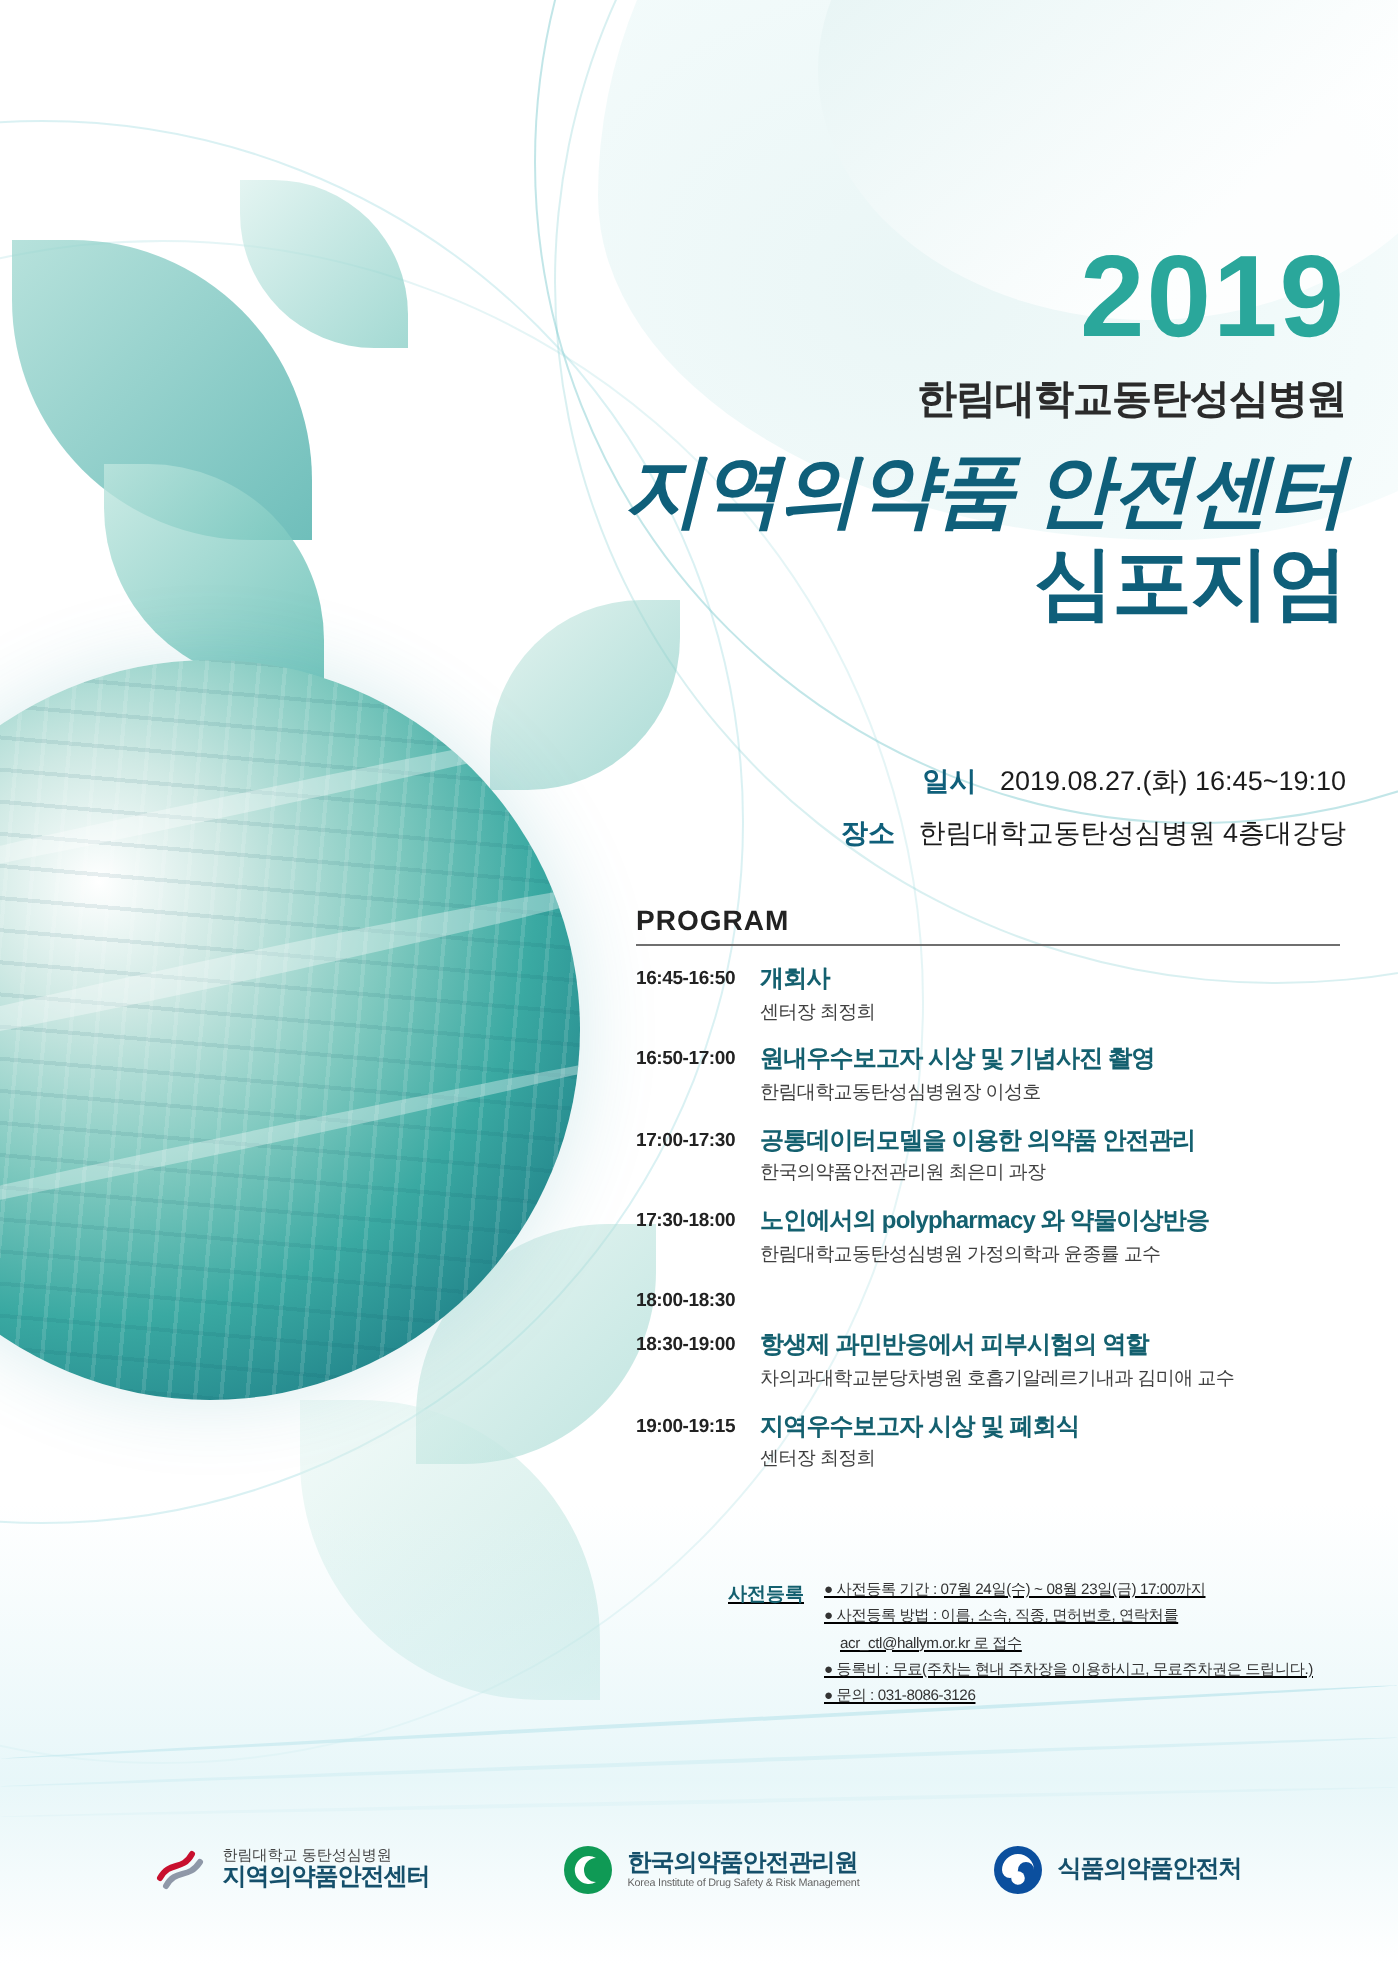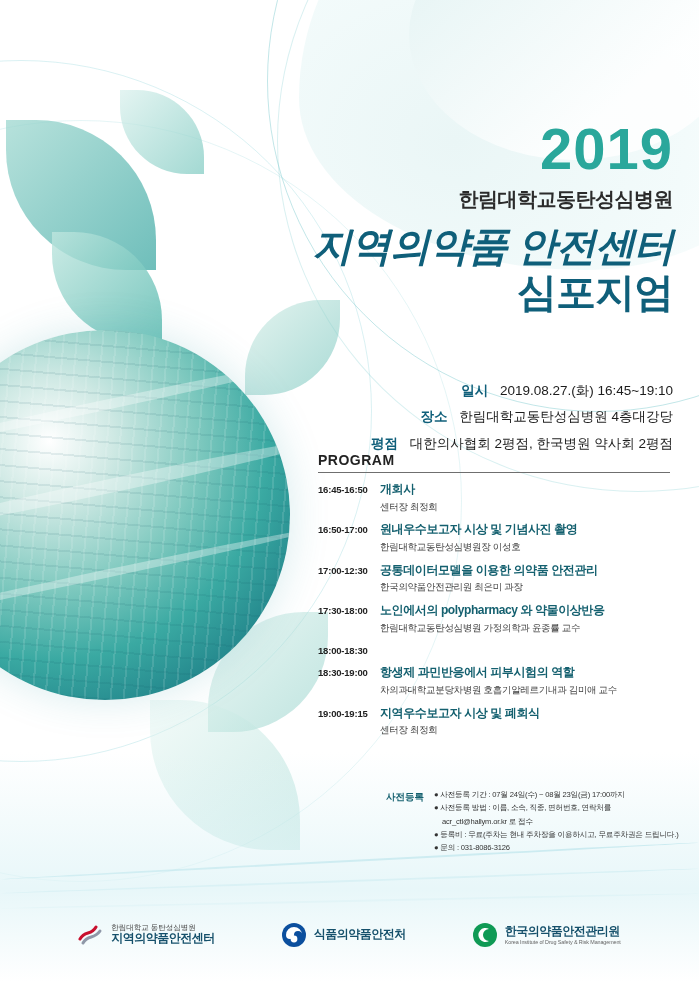--- a/index.html
+++ b/index.html
@@ -110,21 +110,21 @@
   .rule{height:1px;background:#6f6f6f;margin-bottom:9px;}
   .row{display:flex;margin-bottom:9px;}
   .time{
     width:62px;flex:0 0 62px;font-size:9.5px;font-weight:bold;color:#222;padding-top:2px;letter-spacing:-0.2px;
   }
   .sess{flex:1;}
   .sess .t{font-size:12px;font-weight:bold;color:#14606f;line-height:1.3;letter-spacing:-0.4px;}
   .sess .s{font-size:9.5px;color:#3f3f3f;line-height:1.45;margin-top:2px;letter-spacing:-0.3px;}
   
   .reg{
-    position:absolute;left:366px;top:790px;width:318px;display:flex;
+    position:absolute;left:344px;top:790px;width:318px;display:flex;text-decoration:underline;
   }
   .reg-label{
     width:58px;flex:0 0 58px;text-align:right;font-size:9.5px;font-weight:bold;color:#14606f;padding-top:1px;
   }
   .reg-body{flex:1;padding-left:10px;}
   .reg-body p{margin:0 0 3px 0;font-size:7.6px;color:#333;line-height:1.35;letter-spacing:-0.2px;}
   .reg-body p.indent{padding-left:8px;}
   
   .footer{
     position:absolute;left:0;right:0;bottom:18px;height:58px;
@@ -181,24 +181,20 @@
 
   <div class="info">
     <div>
       <span class="lab">일시</span>
       <span>2019.08.27.(화) 16:45~19:10</span>
     </div>
     <div>
       <span class="lab">장소</span>
       <span>한림대학교동탄성심병원 4층대강당</span>
     </div>
-    <div>
-      <span class="lab">평점</span>
-      <span>대한의사협회 2평점, 한국병원 약사회 2평점</span>
-    </div>
   </div>
 
   <div class="program">
     <h2>PROGRAM</h2>
     <div class="rule"></div>
 
     <div class="row">
       <div class="time">16:45-16:50</div>
       <div class="sess">
         <div class="t">개회사</div>
@@ -208,21 +204,21 @@
 
     <div class="row">
       <div class="time">16:50-17:00</div>
       <div class="sess">
         <div class="t">원내우수보고자 시상 및 기념사진 촬영</div>
         <div class="s">한림대학교동탄성심병원장 이성호</div>
       </div>
     </div>
 
     <div class="row">
-      <div class="time">17:00-12:30</div>
+      <div class="time">17:00-17:30</div>
       <div class="sess">
         <div class="t">공통데이터모델을 이용한 의약품 안전관리</div>
         <div class="s">한국의약품안전관리원 최은미 과장</div>
       </div>
     </div>
 
     <div class="row">
       <div class="time">17:30-18:00</div>
       <div class="sess">
         <div class="t">노인에서의 polypharmacy 와 약물이상반응</div>
@@ -273,38 +269,38 @@
       </div>
       <div class="txt">
         <div class="l1">한림대학교 동탄성심병원</div>
         <div class="l2">지역의약품안전센터</div>
       </div>
     </div>
 
     <div class="logo">
       <div class="mark">
         <svg viewBox="0 0 26 26" width="26" height="26" aria-hidden="true">
+          <circle cx="13" cy="13" r="12" fill="#0f9a55"></circle>
+          <path d="M17 7 a7 7 0 1 0 0 12 a5 5 0 1 1 0 -12z" fill="#ffffff"></path>
+        </svg>
+      </div>
+      <div class="txt">
+        <div class="l2">한국의약품안전관리원</div>
+        <div class="l3">Korea Institute of Drug Safety &amp; Risk Management</div>
+      </div>
+    </div>
+
+    <div class="logo">
+      <div class="mark">
+        <svg viewBox="0 0 26 26" width="26" height="26" aria-hidden="true">
           <circle cx="13" cy="13" r="12" fill="#0b4f9e"></circle>
           <path d="M5 13 a8 8 0 0 1 16 0 a4 4 0 0 0 -8 0 a4 4 0 0 1 -8 0z" fill="#ffffff"></path>
           <circle cx="13" cy="17" r="3.4" fill="#ffffff"></circle>
         </svg>
       </div>
       <div class="txt">
         <div class="l2">식품의약품안전처</div>
       </div>
     </div>
 
-    <div class="logo">
-      <div class="mark">
-        <svg viewBox="0 0 26 26" width="26" height="26" aria-hidden="true">
-          <circle cx="13" cy="13" r="12" fill="#0f9a55"></circle>
-          <path d="M17 7 a7 7 0 1 0 0 12 a5 5 0 1 1 0 -12z" fill="#ffffff"></path>
-        </svg>
-      </div>
-      <div class="txt">
-        <div class="l2">한국의약품안전관리원</div>
-        <div class="l3">Korea Institute of Drug Safety &amp; Risk Management</div>
-      </div>
-    </div>
-
   </div>
 
 </div>
 
 </body></html>

